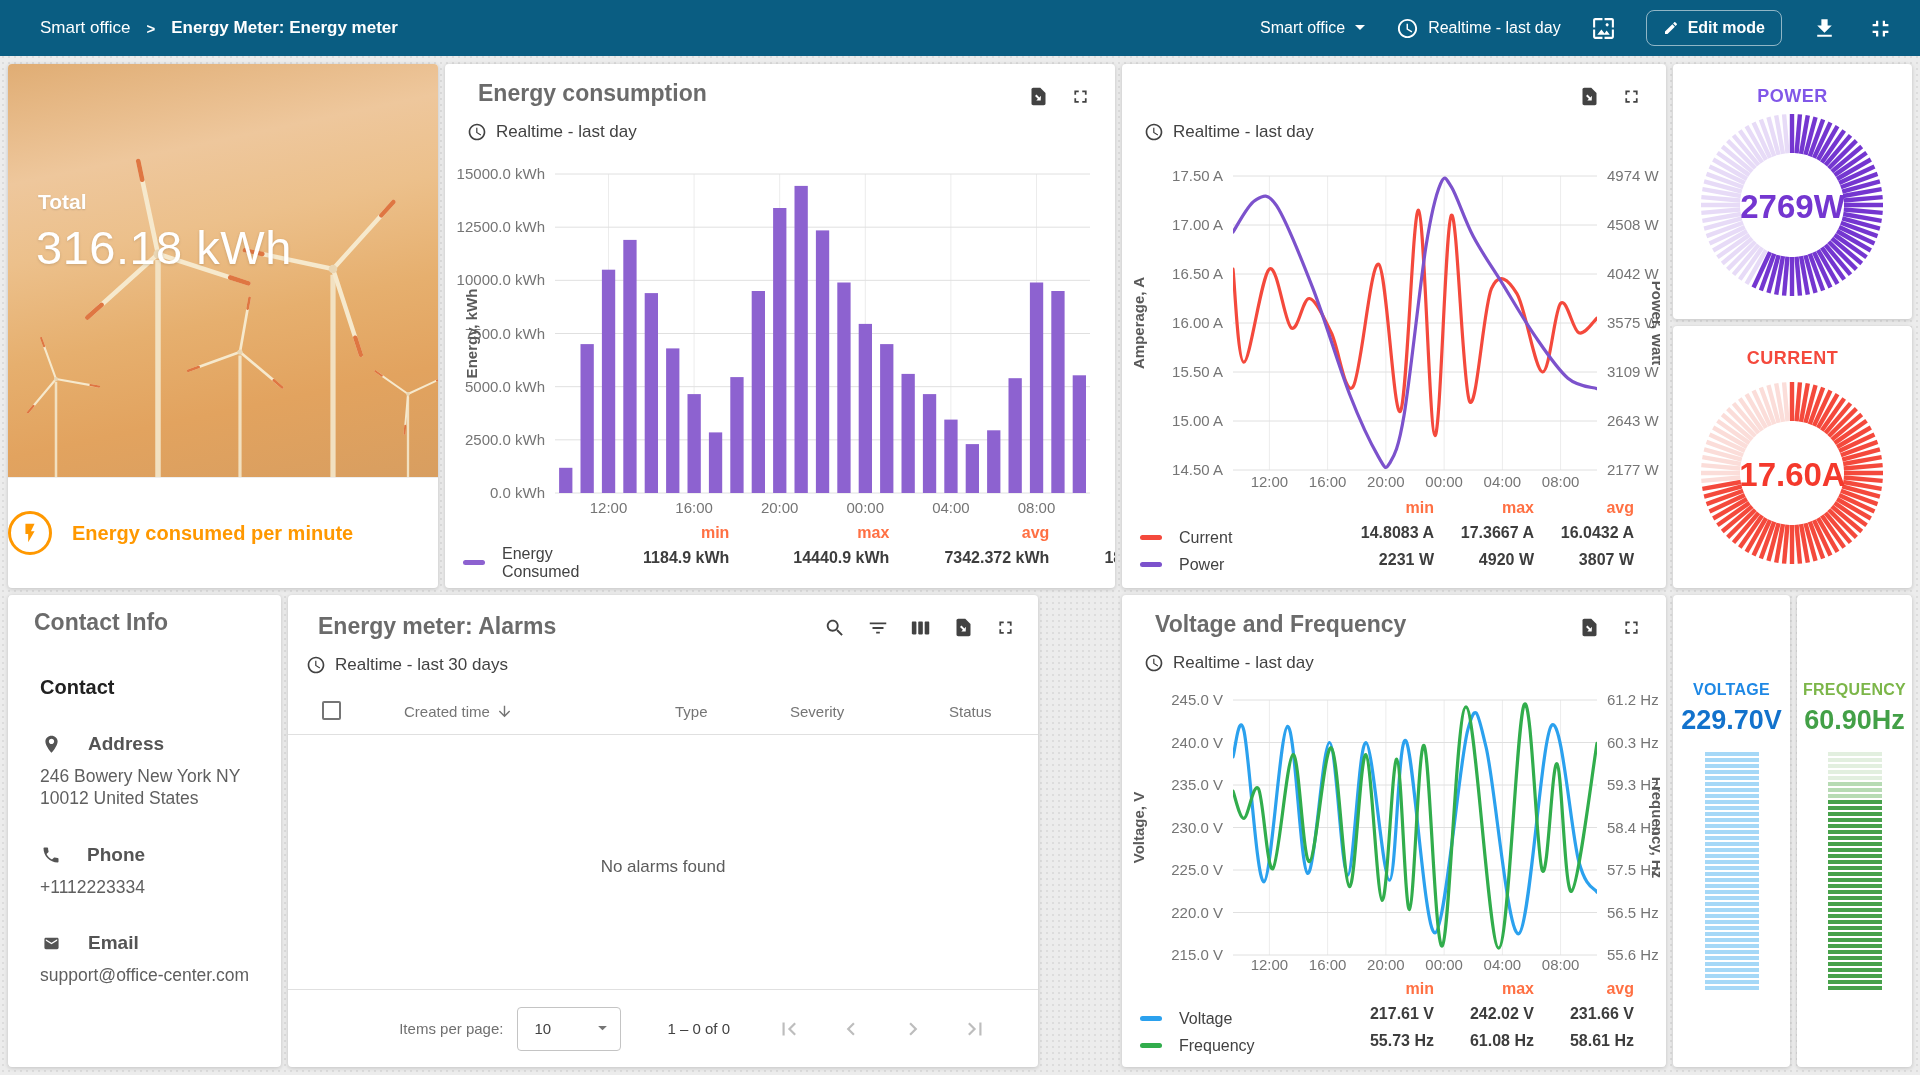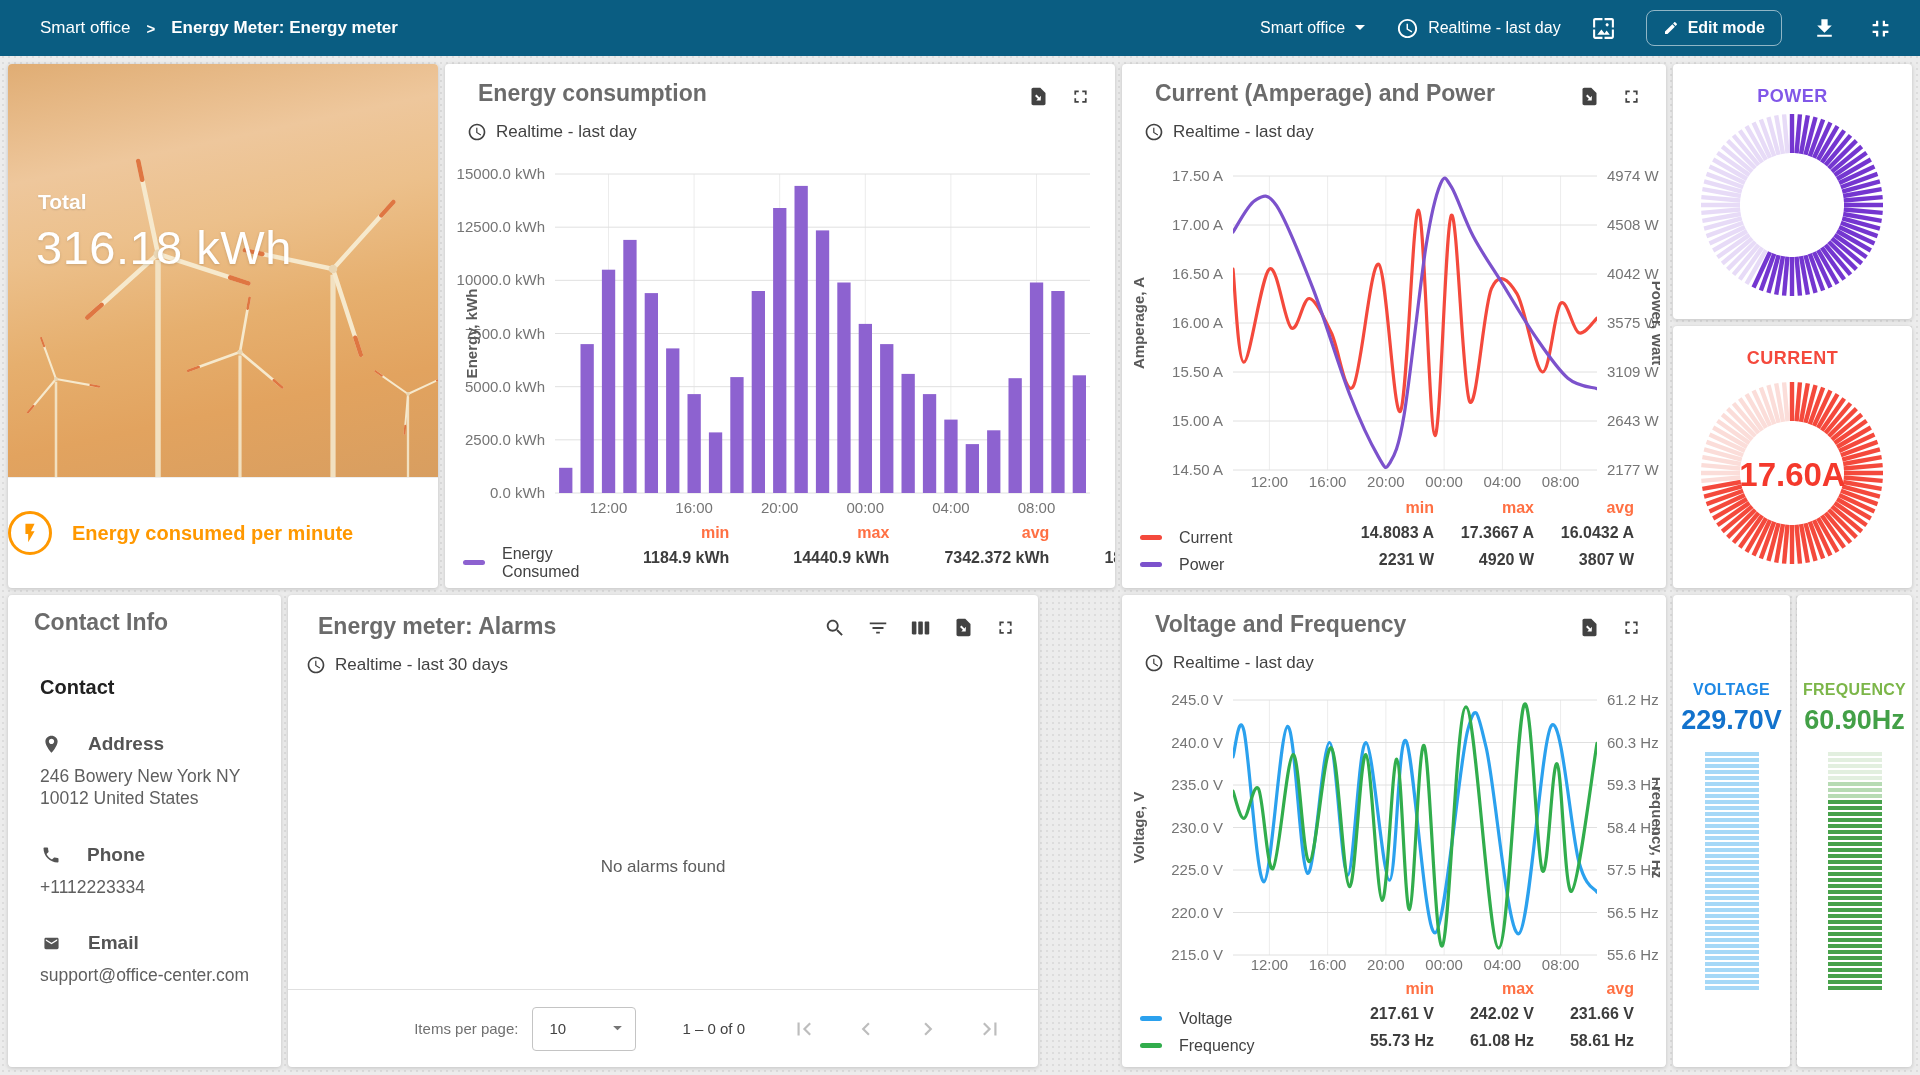--- a/index.html
+++ b/index.html
@@ -96,21 +96,21 @@
   #card-alarms { left:288px; top:595px; width:750px; height:472px; }
   #alarms-head { position:absolute; top:18px; left:30px; right:22px; display:flex; }
   #alarms-sub { position:absolute; top:60px; left:18px; }
   #alarm-table-head { position:absolute; top:96px; left:0; right:0; height:44px; border-bottom:1px solid #e0e0e0; }
   .th { position:absolute; top:12px; font-size:15px; color:#757575; cursor:pointer; }
   #th-created { display:flex; align-items:center; gap:6px; }
   #alarm-checkbox { position:absolute; left:34px; top:10px; width:19px; height:19px;
     border:2px solid #757575; border-radius:2px; cursor:pointer; }
   #no-alarms { position:absolute; top:262px; left:0; right:0; text-align:center; font-size:17px; color:#5c5c5c; }
   #alarms-footer { position:absolute; left:0; right:0; bottom:0; height:78px; border-top:1px solid #e0e0e0;
-    display:flex; align-items:center; justify-content:flex-end; padding-right:35px; }
+    display:flex; align-items:center; justify-content:flex-end; padding-right:50px; }
   #ipp-label { font-size:15px; color:#707070; }
   #ipp-select { margin-left:14px; width:104px; height:44px; border:1px solid #c4c4c4; border-radius:4px;
     display:flex; align-items:center; padding:0 12px 0 16px; cursor:pointer; }
   #ipp-value { font-size:15px; color:#424242; flex:1; }
   #range-label { margin-left:46px; font-size:15px; color:#424242; }
   #pager { display:flex; gap:36px; margin-left:46px; }
   #pager svg { fill:#bdbdbd; cursor:pointer; }
 </style>
 </head>
 <body>
@@ -294,21 +294,20 @@
     </span>
     <span class="stat-v">1184.9 kWh</span>
     <span class="stat-v">14440.9 kWh</span>
     <span class="stat-v">7342.372 kWh</span>
     <span class="stat-v">183559.3 kWh</span>
   </div>
 </div>
 
 <div id="card-cp" class="card">
   <div class="chart-head">
-    <div class="w-title">Current (Amperage) and Power</div>
     <div class="head-icons">
       <svg width="21" height="21" viewBox="0 0 24 24">
           <path d="M14 2H6c-1.1 0-2 .9-2 2v16c0 1.1.9 2 2 2h12c1.1 0 2-.9 2-2V8l-6-6z"></path>
           <path fill="#fff" d="M14.5 16.5l-5-.01 1.8-1.8-3.3-3.29 1.7-1.7 3.3 3.3 1.79-1.8z"></path>
         </svg>
       <svg width="21" height="21" viewBox="0 0 24 24">
           <path d="M7 14H5v5h5v-2H7v-3zm-2-4h2V7h3V5H5v5zm12 7h-3v2h5v-5h-2v3zM14 5v2h3v3h2V5h-5z"></path>
         </svg>
     </div>
   </div>
@@ -451,20 +450,21 @@
         <line x1="0" y1="-52" x2="0" y2="-91" stroke-width="4.4" stroke="#e7dbf7" transform="rotate(315)"></line>
         <line x1="0" y1="-52" x2="0" y2="-91" stroke-width="4.4" stroke="#e7dbf7" transform="rotate(320)"></line>
         <line x1="0" y1="-52" x2="0" y2="-91" stroke-width="4.4" stroke="#e7dbf7" transform="rotate(325)"></line>
         <line x1="0" y1="-52" x2="0" y2="-91" stroke-width="4.4" stroke="#e7dbf7" transform="rotate(330)"></line>
         <line x1="0" y1="-52" x2="0" y2="-91" stroke-width="4.4" stroke="#e7dbf7" transform="rotate(335)"></line>
         <line x1="0" y1="-52" x2="0" y2="-91" stroke-width="4.4" stroke="#e7dbf7" transform="rotate(340)"></line>
         <line x1="0" y1="-52" x2="0" y2="-91" stroke-width="4.4" stroke="#e7dbf7" transform="rotate(345)"></line>
         <line x1="0" y1="-52" x2="0" y2="-91" stroke-width="4.4" stroke="#e7dbf7" transform="rotate(350)"></line>
         <line x1="0" y1="-52" x2="0" y2="-91" stroke-width="4.4" stroke="#e7dbf7" transform="rotate(355)"></line>
       </svg></div>
+  <div class="rg-value" id="gpower-value" style="color:#7436d0">2769W</div>
 </div>
 <div id="card-gcurrent" class="card">
   <div class="rg-title" style="color:#f4493c">CURRENT</div>
   <div class="rg-host" id="gcurrent-host"><svg width="190" height="190" viewBox="-95 -95 190 190">
         <line x1="0" y1="-52" x2="0" y2="-91" stroke-width="4.4" stroke="#f4493c" transform="rotate(0)"></line>
         <line x1="0" y1="-52" x2="0" y2="-91" stroke-width="4.4" stroke="#f4493c" transform="rotate(5)"></line>
         <line x1="0" y1="-52" x2="0" y2="-91" stroke-width="4.4" stroke="#f4493c" transform="rotate(10)"></line>
         <line x1="0" y1="-52" x2="0" y2="-91" stroke-width="4.4" stroke="#f4493c" transform="rotate(15)"></line>
         <line x1="0" y1="-52" x2="0" y2="-91" stroke-width="4.4" stroke="#f4493c" transform="rotate(20)"></line>
         <line x1="0" y1="-52" x2="0" y2="-91" stroke-width="4.4" stroke="#f4493c" transform="rotate(25)"></line>
@@ -588,20 +588,32 @@
           <path d="M7 14H5v5h5v-2H7v-3zm-2-4h2V7h3V5H5v5zm12 7h-3v2h5v-5h-2v3zM14 5v2h3v3h2V5h-5z"></path>
         </svg>
     </div>
   </div>
   <div id="alarms-sub" class="w-sub">
     <svg width="20" height="20" viewBox="0 0 24 24" fill="#424242">
         <path d="M11.99 2C6.47 2 2 6.48 2 12s4.47 10 9.99 10C17.52 22 22 17.52 22 12S17.52 2 11.99 2zM12 20c-4.42 0-8-3.58-8-8s3.58-8 8-8 8 3.58 8 8-3.58 8-8 8zm.5-13H11v6l5.25 3.15.75-1.23-4.5-2.67z"></path>
       </svg>
     <span>Realtime - last 30 days</span>
   </div>
+  <div id="alarm-table-head">
+    <span id="alarm-checkbox"></span>
+    <span class="th" id="th-created" style="left:116px;">
+      <span>Created time</span>
+      <svg width="17" height="17" viewBox="0 0 24 24" fill="#757575">
+          <path d="M20 12l-1.41-1.41L13 16.17V4h-2v12.17l-5.58-5.59L4 12l8 8 8-8z"></path>
+        </svg>
+    </span>
+    <span class="th" style="left:387px;">Type</span>
+    <span class="th" style="left:502px;">Severity</span>
+    <span class="th" style="left:661px;">Status</span>
+  </div>
   <div id="no-alarms">No alarms found</div>
   <div id="alarms-footer">
     <span id="ipp-label">Items per page:</span>
     <span id="ipp-select">
       <span id="ipp-value">10</span>
       <svg width="11" height="7" viewBox="0 0 12 8" fill="#757575">
           <path d="M1 1l5 5 5-5z"></path>
         </svg>
     </span>
     <span id="range-label">1 – 0 of 0</span>

